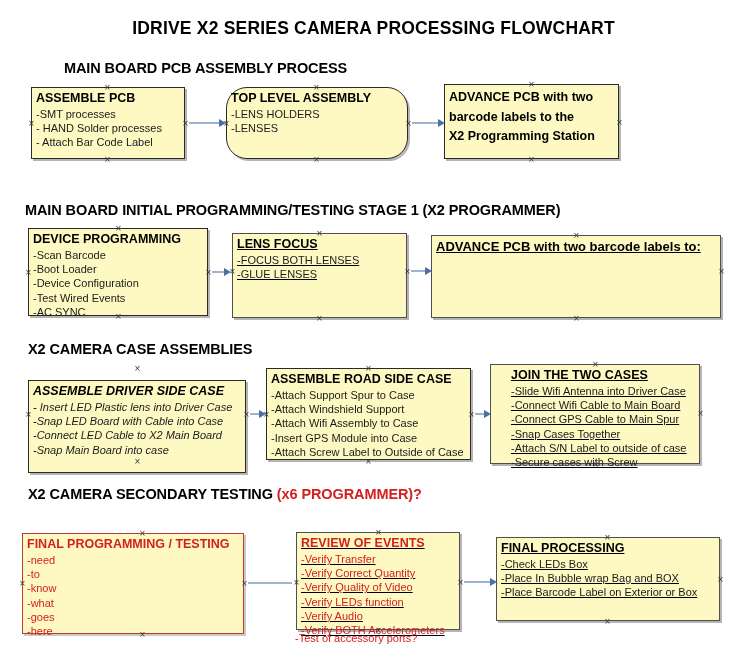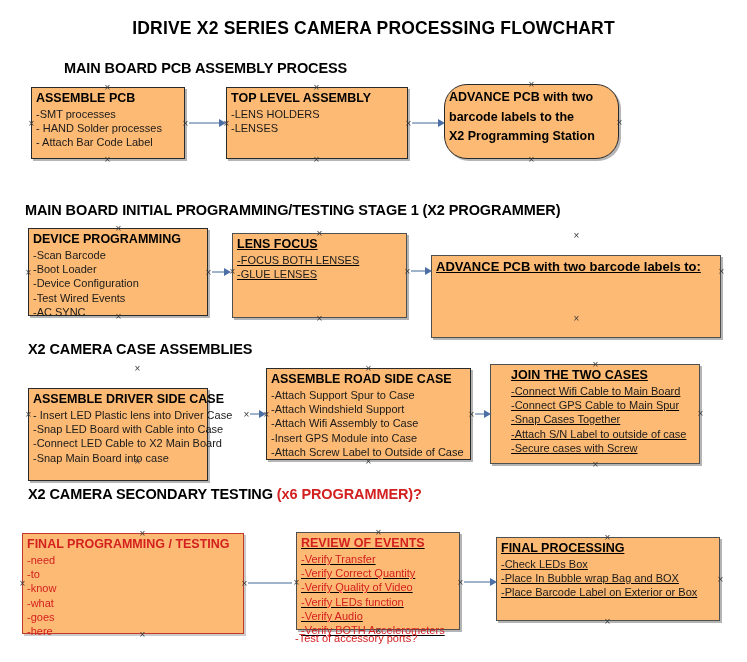--- a/index.html
+++ b/index.html
@@ -39,21 +39,21 @@
     white-space: nowrap;
     letter-spacing: -0.1px;
   }
   .section-title .accent {
     color: #d32020;
   }
 
   
   .node {
     position: absolute;
-    background: #fdba74;
+    background: #fef9c3;
     border: 1px solid #2a2a2a;
     box-sizing: border-box;
     box-shadow: 2px 2px 0 rgba(120,120,120,0.55);
     padding: 3px 4px 2px 4px;
   }
   .node.gray-border {
     border: 1px solid #4f4f4f;
     box-shadow: 2px 2px 0 rgba(140,140,140,0.65);
     text-decoration: underline;
   }
@@ -134,34 +134,34 @@
     <div class="node-line">- Attach Bar Code Label</div>
   </div>
   <div class="handle" style="left:103px; top:83px;"></div>
   <div class="handle" style="left:103px; top:155px;"></div>
   <div class="handle" style="left:27px; top:119px;"></div>
   <div class="handle" style="left:181px; top:119px;"></div>
 
   <div class="conn" style="left:189px; top:122px; width:32px;"></div>
   <div class="conn-head" style="left:219px; top:118.5px;"></div>
 
-  <div class="node" style="left:226px; top:87px; width:182px; height:72px;">
+  <div class="node" style="left:226px; top:87px; width:182px; height:72px;border-radius:21px;">
     <div class="node-title">TOP LEVEL ASSEMBLY</div>
     <div class="node-line">-LENS HOLDERS</div>
     <div class="node-line">-LENSES</div>
   </div>
   <div class="handle" style="left:312px; top:83px;"></div>
   <div class="handle" style="left:312px; top:155px;"></div>
   <div class="handle" style="left:222px; top:119px;"></div>
   <div class="handle" style="left:404px; top:119px;"></div>
 
   <div class="conn" style="left:412px; top:122px; width:28px;"></div>
   <div class="conn-head" style="left:438px; top:118.5px;"></div>
 
-  <div class="node bold-body" style="left:444px; top:84px; width:175px; height:75px;border-radius:23px;">
+  <div class="node bold-body" style="left:444px; top:84px; width:175px; height:75px;">
     <div class="node-title">ADVANCE PCB with two</div>
     <div class="node-line">barcode labels to the</div>
     <div class="node-line"> X2 Programming Station</div>
   </div>
   <div class="handle" style="left:527px; top:80px;"></div>
   <div class="handle" style="left:527px; top:155px;"></div>
   <div class="handle" style="left:615px; top:118px;"></div>
 
   <div class="section-title" style="left:25px; top:202px;">MAIN BOARD INITIAL PROGRAMMING/TESTING STAGE 1 (X2 PROGRAMMER)</div>
 
@@ -187,30 +187,30 @@
     <div class="node-line">-GLUE LENSES</div>
   </div>
   <div class="handle" style="left:315px; top:229px;"></div>
   <div class="handle" style="left:315px; top:314px;"></div>
   <div class="handle" style="left:228px; top:267px;"></div>
   <div class="handle" style="left:403px; top:267px;"></div>
 
   <div class="conn" style="left:411px; top:270px; width:16px;"></div>
   <div class="conn-head" style="left:425px; top:266.5px;"></div>
 
-  <div class="node gray-border wide-title" style="left:431px; top:235px; width:290px; height:83px;margin-top:20px;">
+  <div class="node gray-border wide-title" style="left:431px; top:235px; width:290px; height:83px;">
     <div class="node-title">ADVANCE PCB with two barcode labels to:</div>
   </div>
   <div class="handle" style="left:572px; top:231px;"></div>
   <div class="handle" style="left:572px; top:314px;"></div>
   <div class="handle" style="left:717px; top:267px;"></div>
 
   <div class="section-title" style="left:28px; top:341px;">X2 CAMERA CASE ASSEMBLIES</div>
 
-  <div class="node" style="left:28px; top:388px; width:180px; height:93px;">
+  <div class="node" style="left:28px; top:380px; width:218px; height:93px;font-style:italic;">
     <div class="node-title">ASSEMBLE DRIVER SIDE CASE</div>
     <div class="node-line">- Insert LED Plastic lens into Driver Case</div>
     <div class="node-line">-Snap LED Board with Cable into Case</div>
     <div class="node-line">-Connect LED Cable to X2 Main Board</div>
     <div class="node-line">-Snap Main Board into case</div>
   </div>
   <div class="handle" style="left:133px; top:364px;"></div>
   <div class="handle" style="left:133px; top:457px;"></div>
   <div class="handle" style="left:24px; top:410px;"></div>
   <div class="handle" style="left:242px; top:410px;"></div>
@@ -229,20 +229,21 @@
   <div class="handle" style="left:364px; top:364px;"></div>
   <div class="handle" style="left:364px; top:457px;"></div>
   <div class="handle" style="left:262px; top:410px;"></div>
   <div class="handle" style="left:467px; top:410px;"></div>
 
   <div class="conn" style="left:475px; top:413px; width:11px;"></div>
   <div class="conn-head" style="left:484px; top:409.5px;"></div>
 
   <div class="node gray-border" style="left:490px; top:364px; width:210px; height:100px;padding-left:20px;">
     <div class="node-title">JOIN THE TWO CASES</div>
+    <div class="node-line">-Slide Wifi Antenna into Driver Case</div>
     <div class="node-line">-Connect Wifi Cable to Main Board</div>
     <div class="node-line">-Connect GPS Cable to Main Spur</div>
     <div class="node-line">-Snap Cases Together</div>
     <div class="node-line">-Attach S/N Label to outside of case</div>
     <div class="node-line">-Secure cases with Screw</div>
   </div>
   <div class="handle" style="left:591px; top:360px;"></div>
   <div class="handle" style="left:591px; top:460px;"></div>
   <div class="handle" style="left:696px; top:409px;"></div>
 

